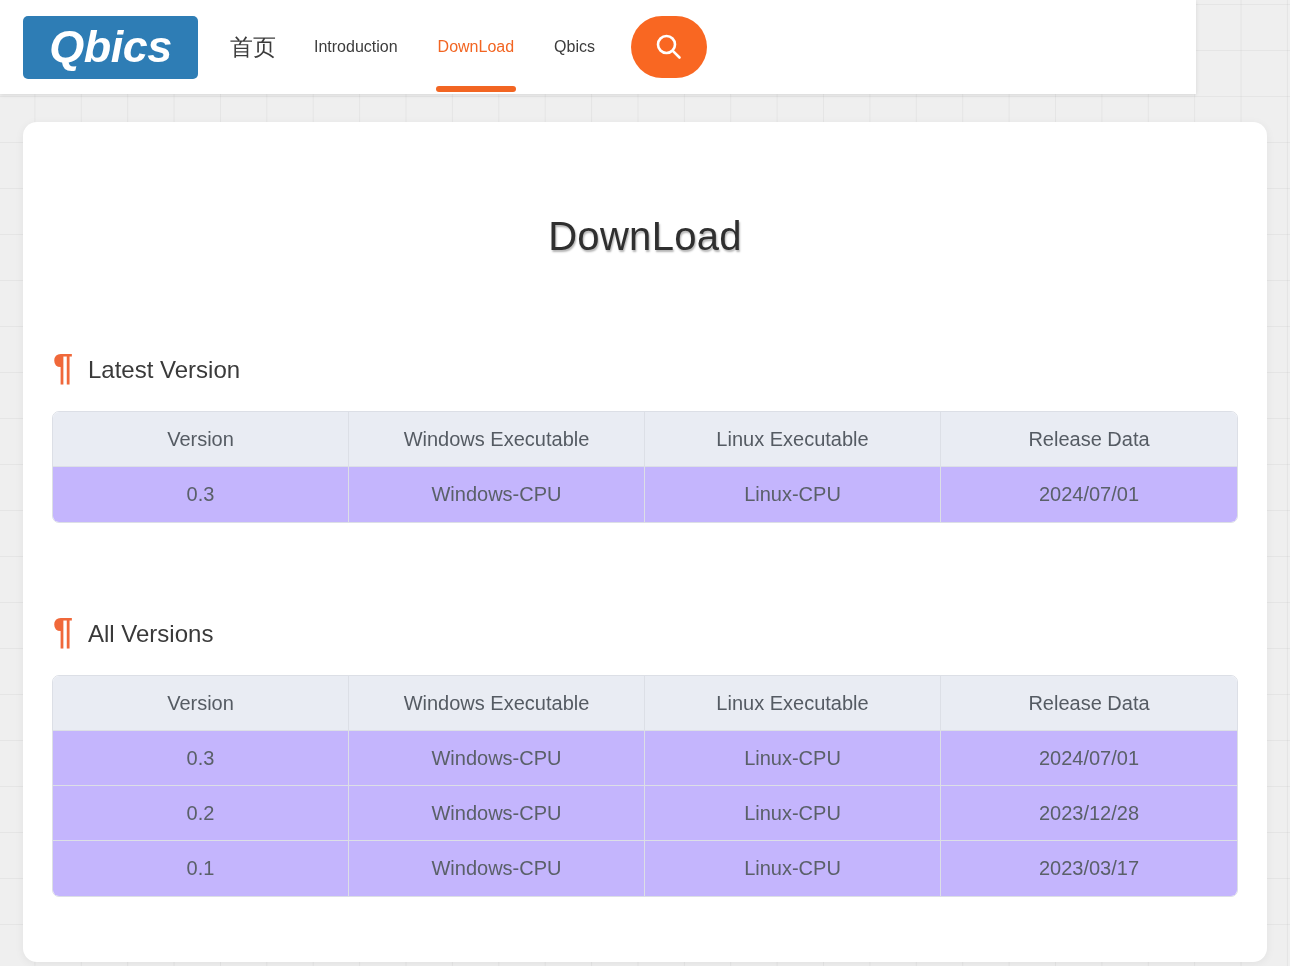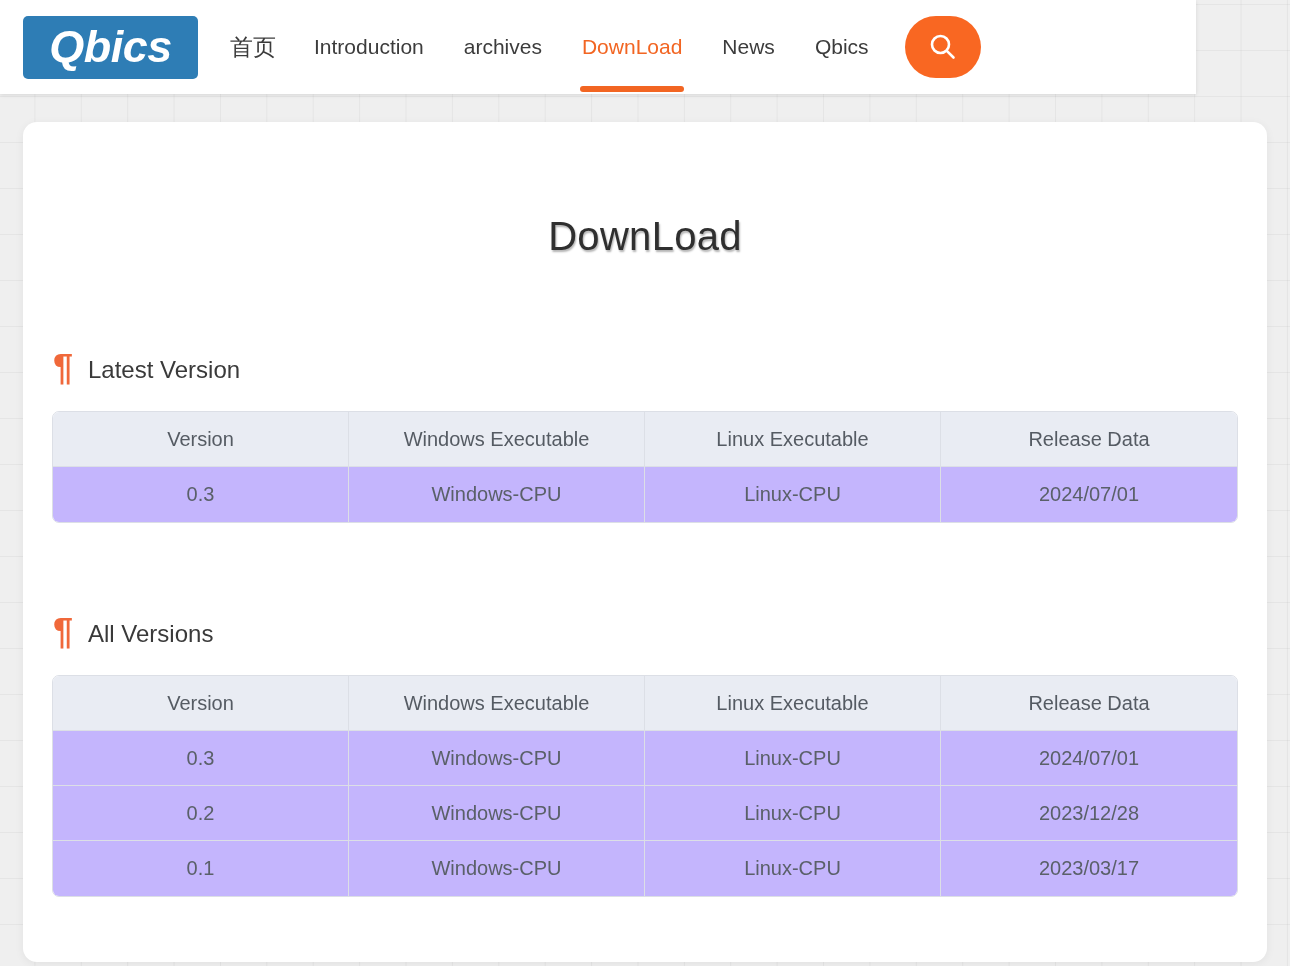--- a/index.html
+++ b/index.html
@@ -61,21 +61,21 @@
     height: 94px;
     margin-left: 14px;
   }
 
   .nav-item {
     position: relative;
     height: 94px;
     display: flex;
     align-items: center;
     padding: 1px 20px;
-    font-size: 21px;
+    font-size: 16px;
     color: #3c3c3c;
     white-space: nowrap;
     cursor: pointer;
     user-select: none;
   }
   .nav-item.cjk { font-size: 23px; padding: 0 18px; }
   .nav-item.active { color: #f26522; }
   .nav-item.active::after {
     content: "";
     position: absolute;
@@ -198,28 +198,22 @@
     <span class="logo-text">Qbics</span>
   </div>
 
   <nav class="main-nav" id="main-nav">
       <div class="nav-item cjk">
         <span>首页</span>
       </div>
       <div class="nav-item">
         <span>Introduction</span>
       </div>
-      <div class="nav-item">
-        <span>archives</span>
-      </div>
       <div class="nav-item active">
         <span>DownLoad</span>
-      </div>
-      <div class="nav-item">
-        <span>News</span>
       </div>
       <div class="nav-item">
         <span>Qbics</span>
       </div>
     </nav>
 
   <div class="search-button">
     <span>
       <svg width="34" height="34" viewBox="0 0 34 34" fill="none">
         <circle cx="14.5" cy="14.5" r="8.5" stroke="#ffffff" stroke-width="2.6"></circle>

